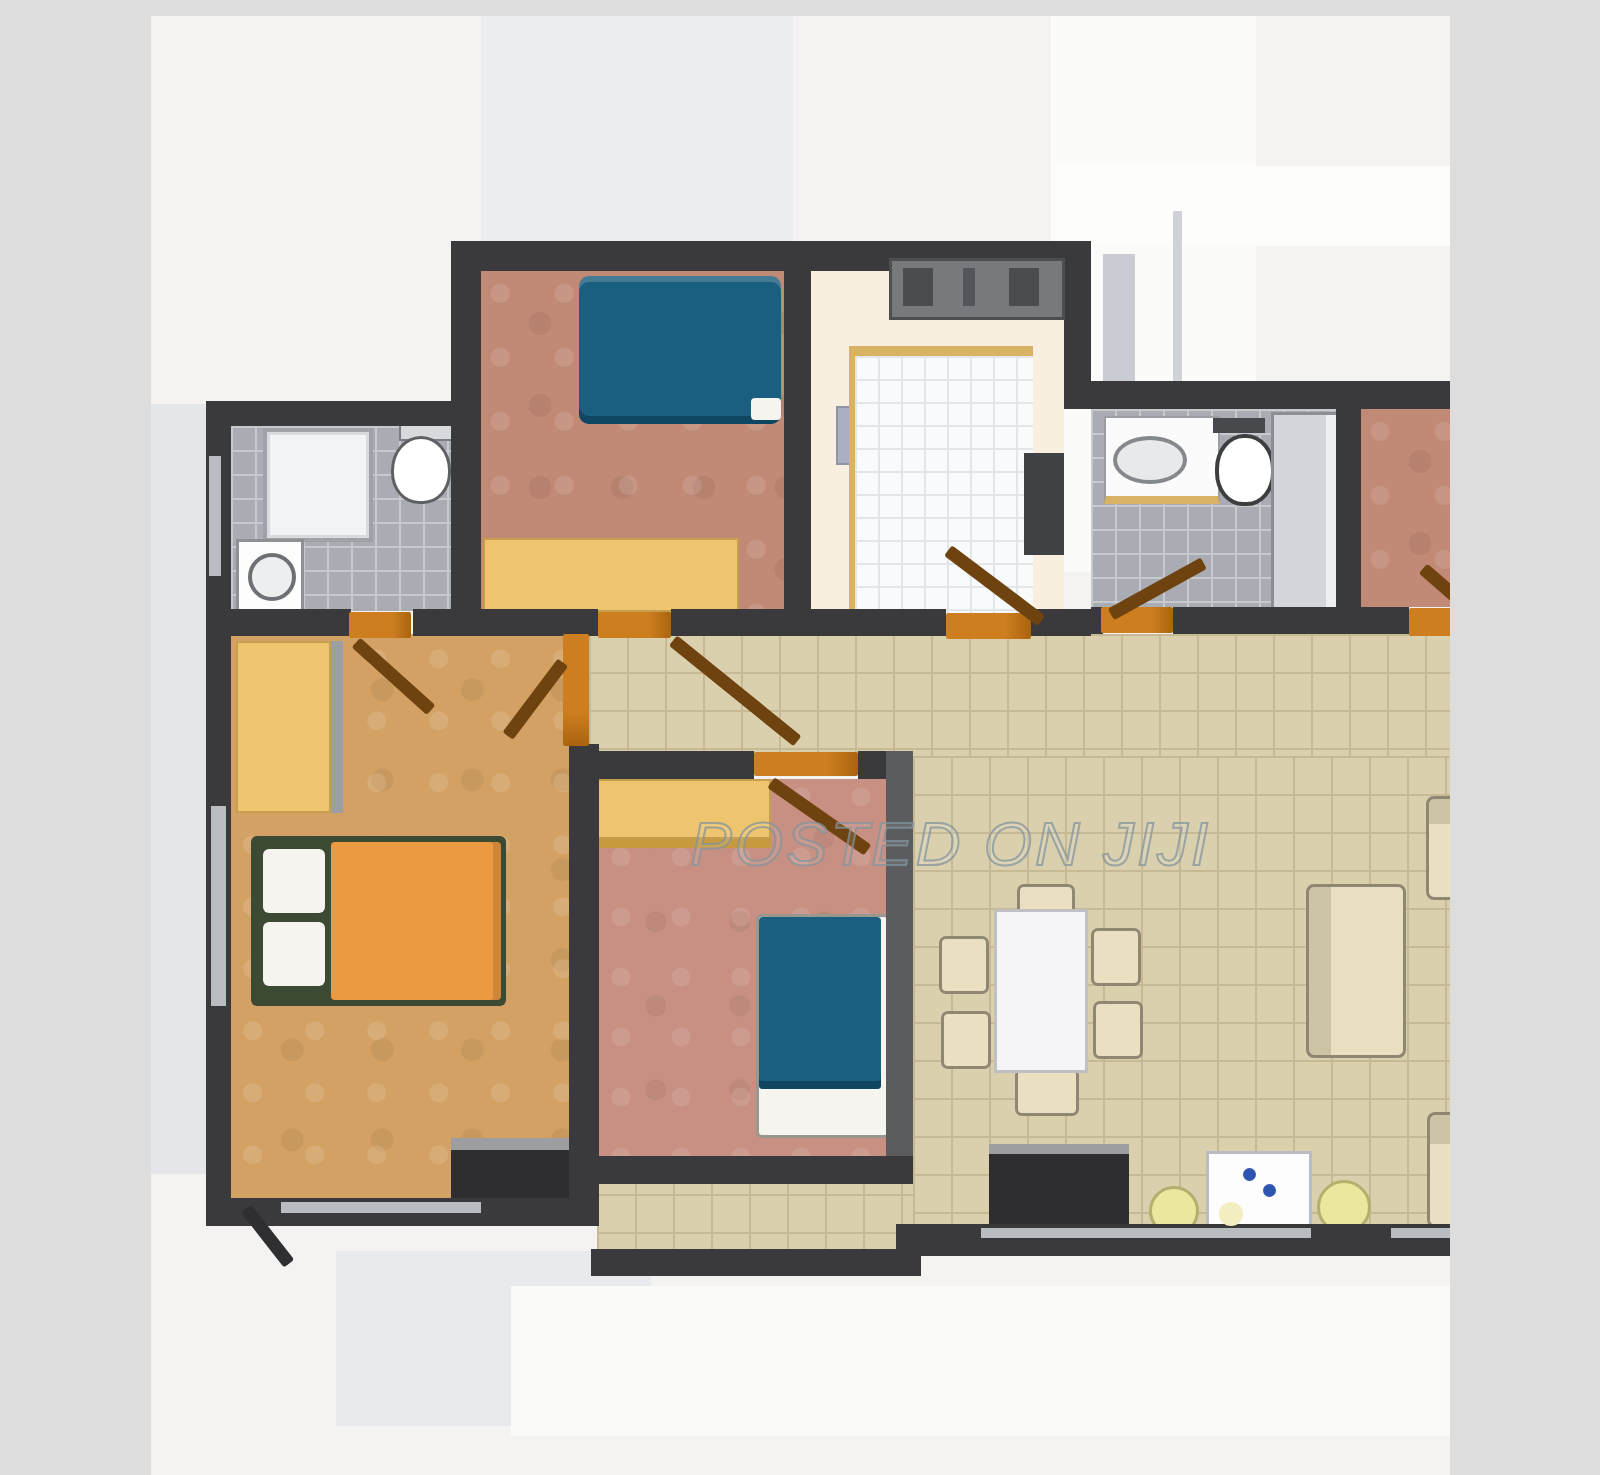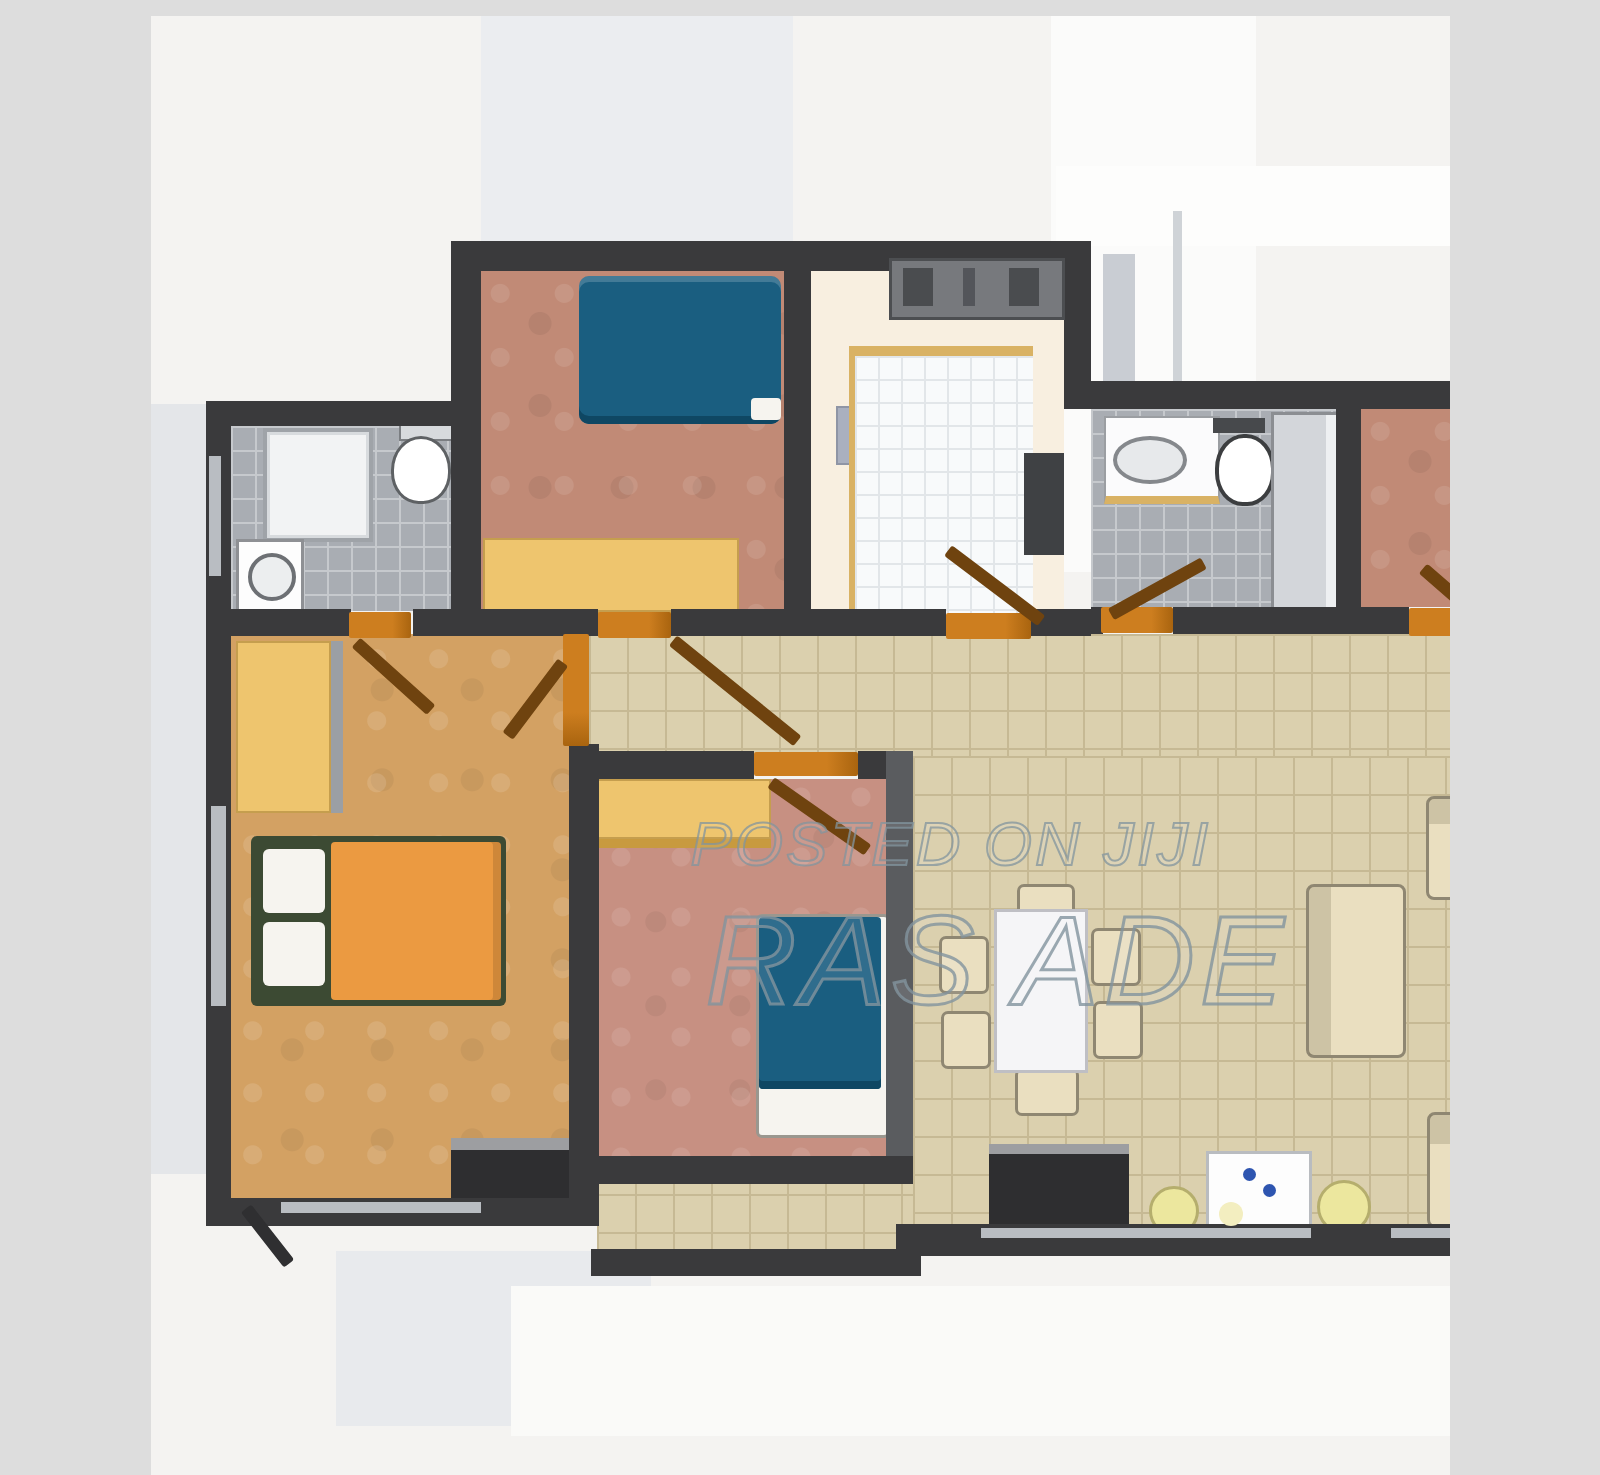--- a/index.html
+++ b/index.html
@@ -215,15 +215,14 @@
   <div class="leaf" style="left:950px;top:591px;width:72px;height:26px;"></div>
   <div class="swing" style="left:960px;top:592px;width:106px;transform:rotate(-29deg);"></div>
   <div class="leaf" style="left:1258px;top:592px;width:85px;height:28px;"></div>
   <div class="swing" style="left:1272px;top:546px;width:91px;transform:rotate(41deg);"></div>
   <div class="leaf" style="left:603px;top:736px;width:104px;height:24px;"></div>
   <div class="swing" style="left:620px;top:760px;width:118px;transform:rotate(35deg);"></div>
   <div class="leaf" style="left:1436px;top:618px;width:24px;height:106px;background:linear-gradient(var(--door) 70%,#a9640f);"></div>
   <div class="swing" style="left:1368px;top:706px;width:100px;transform:rotate(-48deg);"></div>
 
   <div class="wm" style="left:540px;top:792px;width:500px;font-size:62px;">POSTED ON JIJI</div>
-  <div class="wm" style="left:555px;top:872px;width:480px;font-size:126px;letter-spacing:5px;-webkit-text-stroke:3px rgba(130,148,158,.8);">RAS ADE</div>
 
 </div>
 
 </body></html>

